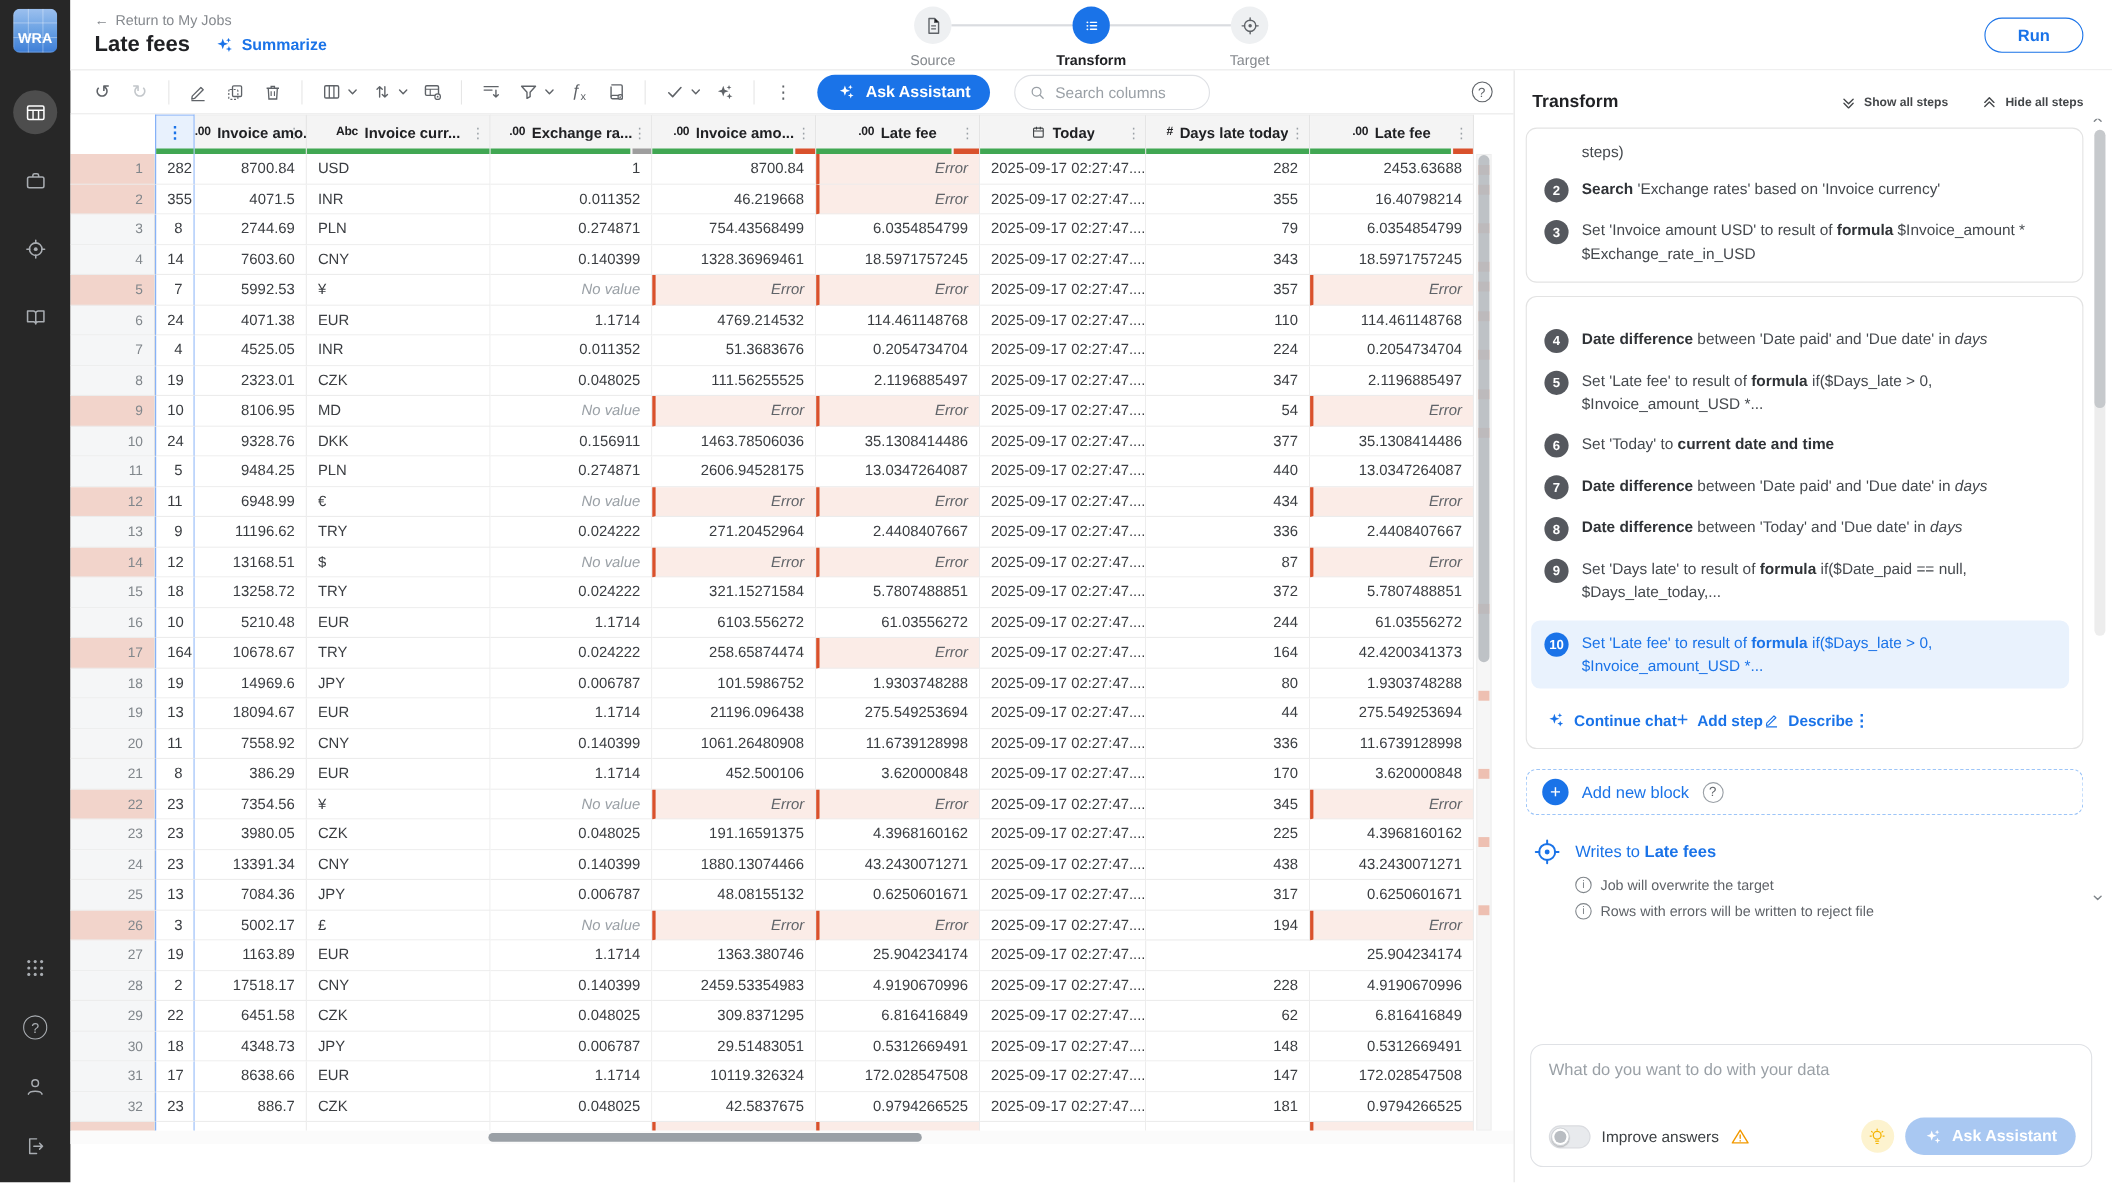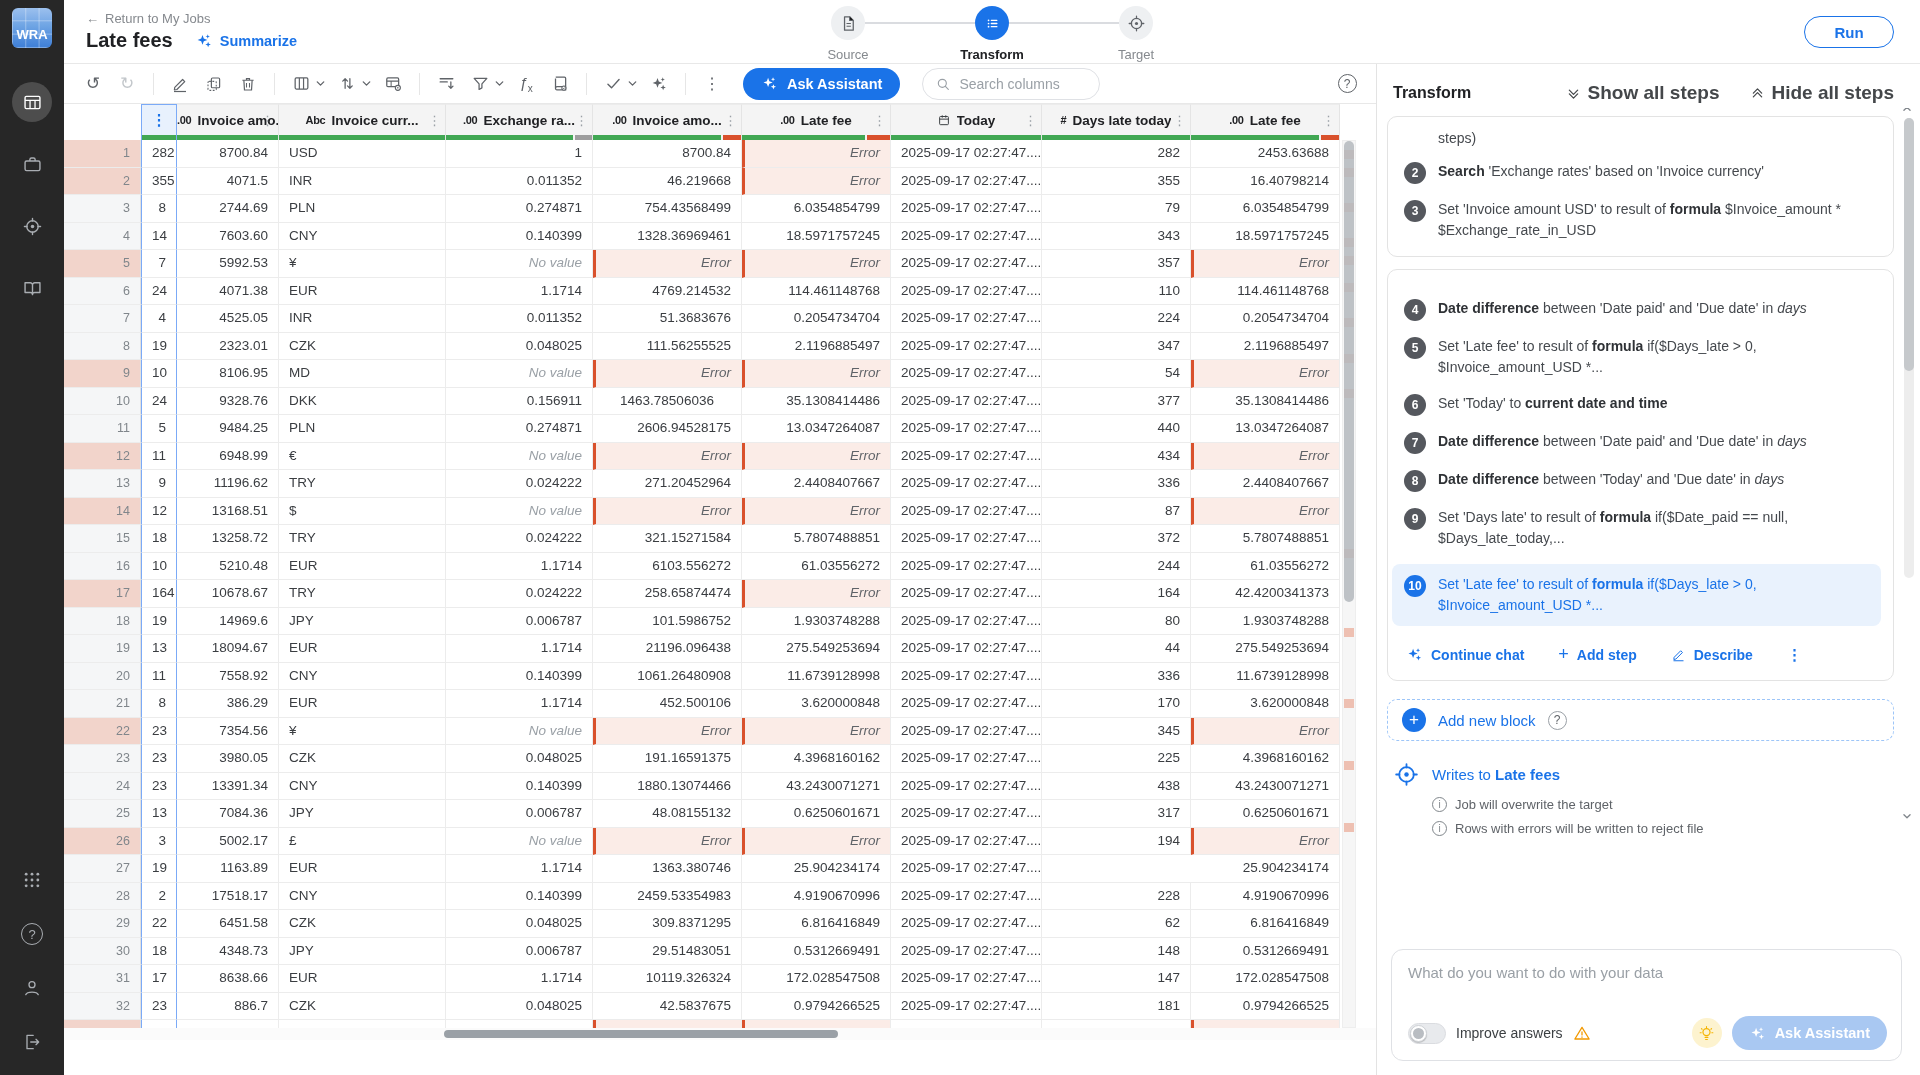--- a/index.html
+++ b/index.html
@@ -93,35 +93,35 @@
   .hsb .thumb { position:absolute; left:29%; width:30%; top:2px; height:8px; border-radius:4px; background:#9aa0a6; }
 
   
   .statusbar { height:35px; background:#fafafa; border-top:1px solid #e7e7e7; display:flex; align-items:center; padding-left:26px; gap:26px; font-size:12.5px; color:#5f6368; }
 
   
   .panel { width:544px; border-left:1px solid #e3e3e3; display:flex; flex-direction:column; flex-shrink:0; position:relative; background:#fff; }
   .panel-head { height:44px; display:flex; align-items:center; padding:14px 26px 0 16px; flex-shrink:0; }
   .panel-title { font-size:16px; font-weight:bold; color:#202124; }
   .panel-links { margin-left:auto; display:flex; gap:30px; }
-  .plink { display:flex; align-items:center; gap:7px; font-size:19px; font-weight:bold; color:#44474a; cursor:pointer; }
+  .plink { display:flex; align-items:center; gap:7px; font-size:11px; font-weight:bold; color:#44474a; cursor:pointer; }
   .panel-scroll { flex:1; padding:8px 26px 0 10px; position:relative; overflow:hidden; }
   .card { border:1px solid #e3e3e3; border-radius:10px; padding:13px 16px 15px 16px; background:#fff; }
   .card + .card { margin-top:12px; }
   .intro-line { font-size:14px; color:#45494e; margin-left:34px; margin-bottom:4px; }
   .step { display:flex; gap:12px; margin-top:15px; align-items:flex-start; }
   .badge { width:22px; height:22px; border-radius:50%; background:#55585e; color:#fff; font-size:12px; font-weight:bold; display:flex; align-items:center; justify-content:center; flex-shrink:0; margin-top:1px; }
   .step-text { font-size:14px; line-height:21px; color:#45494e; }
   .step-text b { color:#2f3236; }
   .step.hl { background:#e9f2fd; border-radius:8px; padding:10px 12px; margin-left:-12px; margin-right:-4px; }
   .step.hl .badge { background:#1a73e8; }
   .step.hl .step-text, .step.hl .step-text b { color:#1a73e8; }
   .card-title { display:flex; align-items:center; gap:12px; font-size:14.5px; color:#3c4043; }
   .collapse-circ { width:26px; height:26px; border-radius:50%; border:1.4px solid #9aa0a6; color:#5f6368; display:flex; align-items:center; justify-content:center; flex-shrink:0; cursor:pointer; }
-  .card-footer { display:flex; align-items:center; gap:34px; margin-top:18px; padding-left:2px; }
+  .card-footer { display:flex; align-items:center; margin-top:18px; padding-left:2px; }
   .cf-link { display:flex; align-items:center; gap:8px; color:#1a73e8; font-size:14px; font-weight:bold; cursor:pointer; }
   .cf-kebab { color:#1a73e8; font-size:15px; font-weight:bold; cursor:pointer; }
   .add-block { margin-top:18px; border:1.5px dashed #9dc5f8; border-radius:10px; height:42px; display:flex; align-items:center; gap:12px; padding:0 14px; cursor:pointer; }
   .add-block .plus { width:24px; height:24px; border-radius:50%; background:#1a73e8; color:#fff; font-size:17px; display:flex; align-items:center; justify-content:center; }
   .add-block .lbl { color:#1a73e8; font-size:15px; }
   .qmark { width:19px; height:19px; border:1.4px solid #9aa0a6; border-radius:50%; color:#5f6368; font-size:12px; display:flex; align-items:center; justify-content:center; }
   .writes { margin-top:20px; padding-left:6px; }
   .writes-head { display:flex; align-items:center; gap:12px; color:#1a73e8; font-size:15px; }
   .writes-head b { font-weight:bold; }
   .wnote { display:flex; align-items:center; gap:8px; font-size:13px; color:#5f6368; margin-top:9px; margin-left:39px; }
@@ -666,21 +666,21 @@
                   <div class="cell" style="width: 151px;">2025-09-17 02:27:47....</div>
                   <div class="cell right" style="width: 149px;">54</div>
                   <div class="cell right errc" style="width: 149px;">Error</div>
                 </div>
                 <div class="g-row">
                   <div class="gutter">10</div>
                   <div class="cell right selc" style="width: 36px;">24</div>
                   <div class="cell right" style="width: 102px;">9328.76</div>
                   <div class="cell" style="width: 167px;">DKK</div>
                   <div class="cell right" style="width: 147px;">0.156911</div>
-                  <div class="cell right" style="width: 149px; text-align: center;">1463.78506036</div>
+                  <div class="cell right" style="width: 149px;">1463.78506036</div>
                   <div class="cell right" style="width: 149px;">35.1308414486</div>
                   <div class="cell" style="width: 151px;">2025-09-17 02:27:47....</div>
                   <div class="cell right" style="width: 149px;">377</div>
                   <div class="cell right" style="width: 149px;">35.1308414486</div>
                 </div>
                 <div class="g-row">
                   <div class="gutter">11</div>
                   <div class="cell right selc" style="width: 36px;">5</div>
                   <div class="cell right" style="width: 102px;">9484.25</div>
                   <div class="cell" style="width: 167px;">PLN</div>

